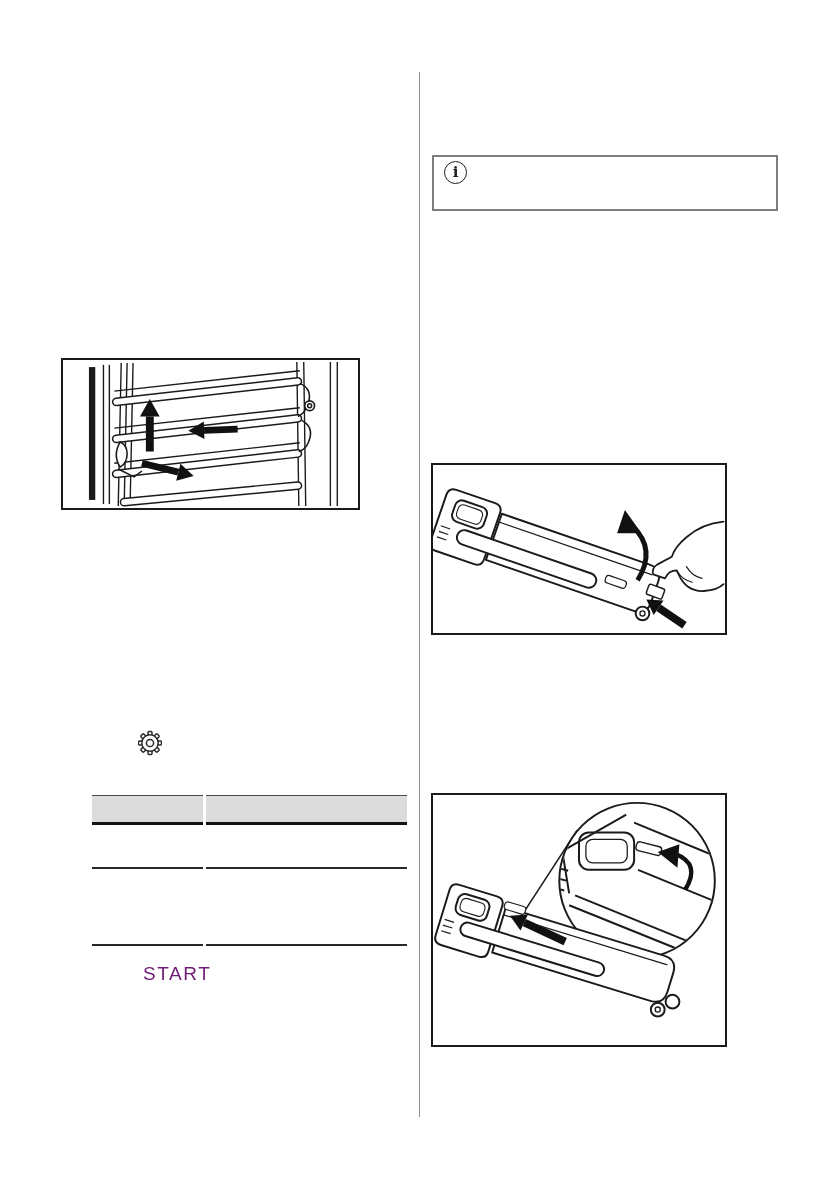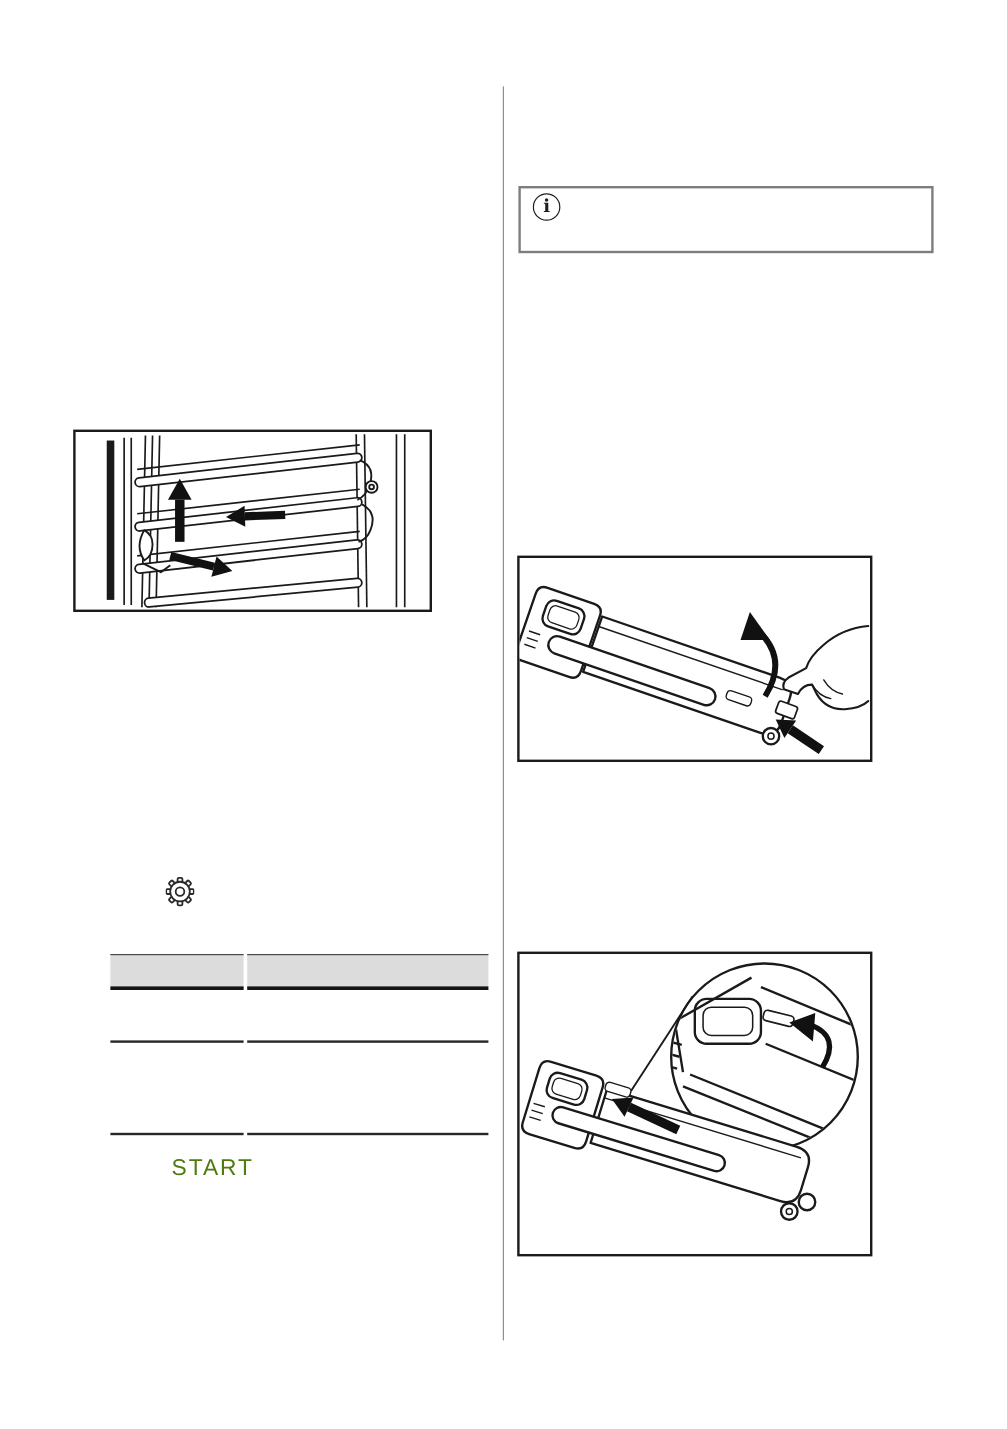--- a/index.html
+++ b/index.html
@@ -30,21 +30,21 @@
   .t-head .c1,.t-head .c2{
     background:#dcdcdc;border-top:1px solid #4a4a4a;border-bottom:3px solid #141414;
   }
   .t-body-1{height:44px;}
   .t-body-2{height:77px;}
   .t-body-1 .c1,.t-body-1 .c2,.t-body-2 .c1,.t-body-2 .c2{
     border-bottom:2px solid #272727;background:transparent;
   }
   .start-label{
     position:absolute;left:143px;top:963px;font-size:19px;letter-spacing:1.6px;
-    color:#4d7c0f;font-weight:400;
+    color:#701a75;font-weight:400;
   }
 
   
   .info-box{
     position:absolute;left:432px;top:155px;width:346px;height:56px;
     box-sizing:border-box;border:2px solid #7e7e7e;background:#fff;
   }
   .info-icon{
     position:absolute;left:10px;top:4px;width:23px;height:23px;box-sizing:border-box;
     border:1.7px solid #1f1f1f;border-radius:50%;

